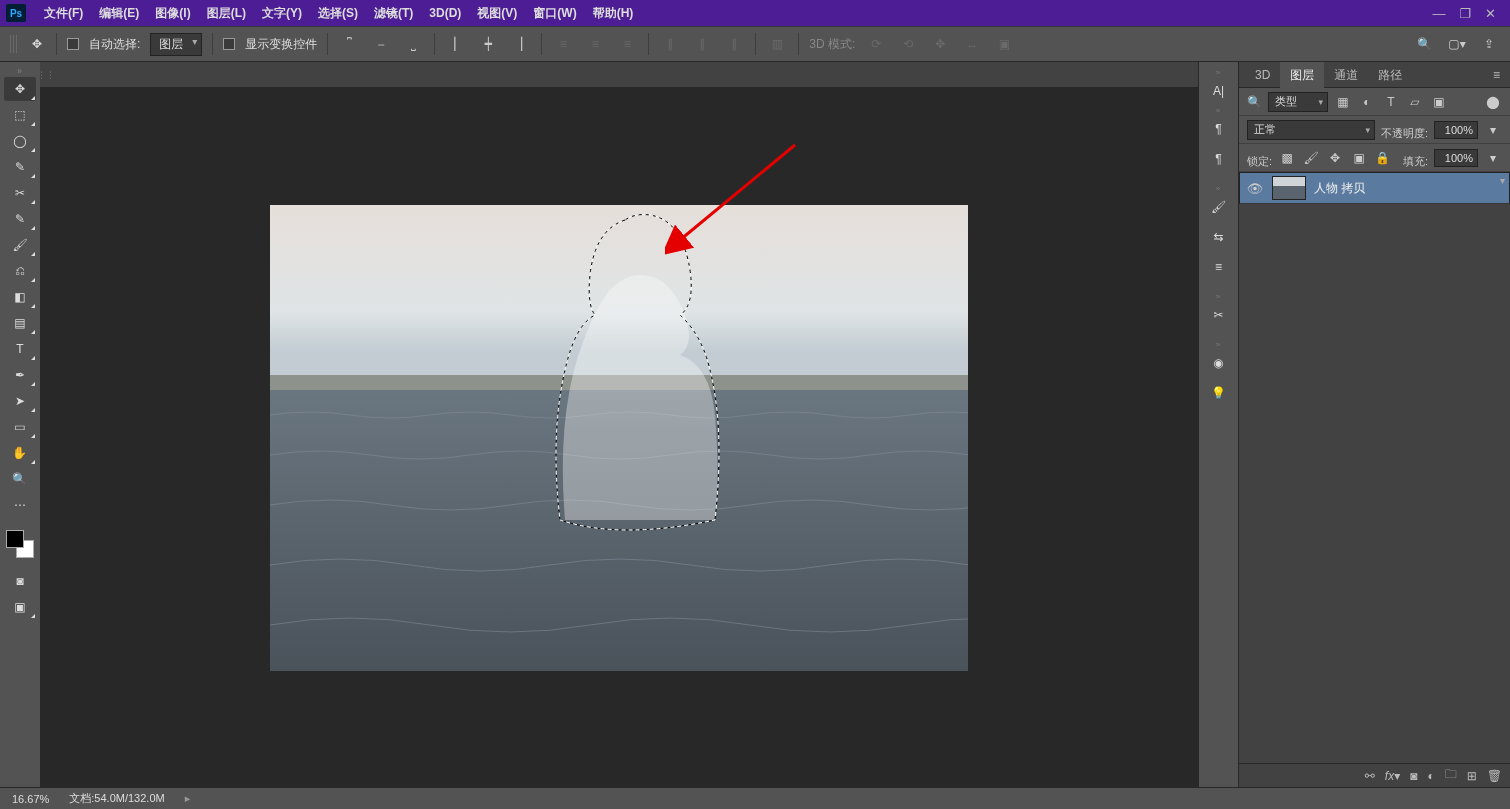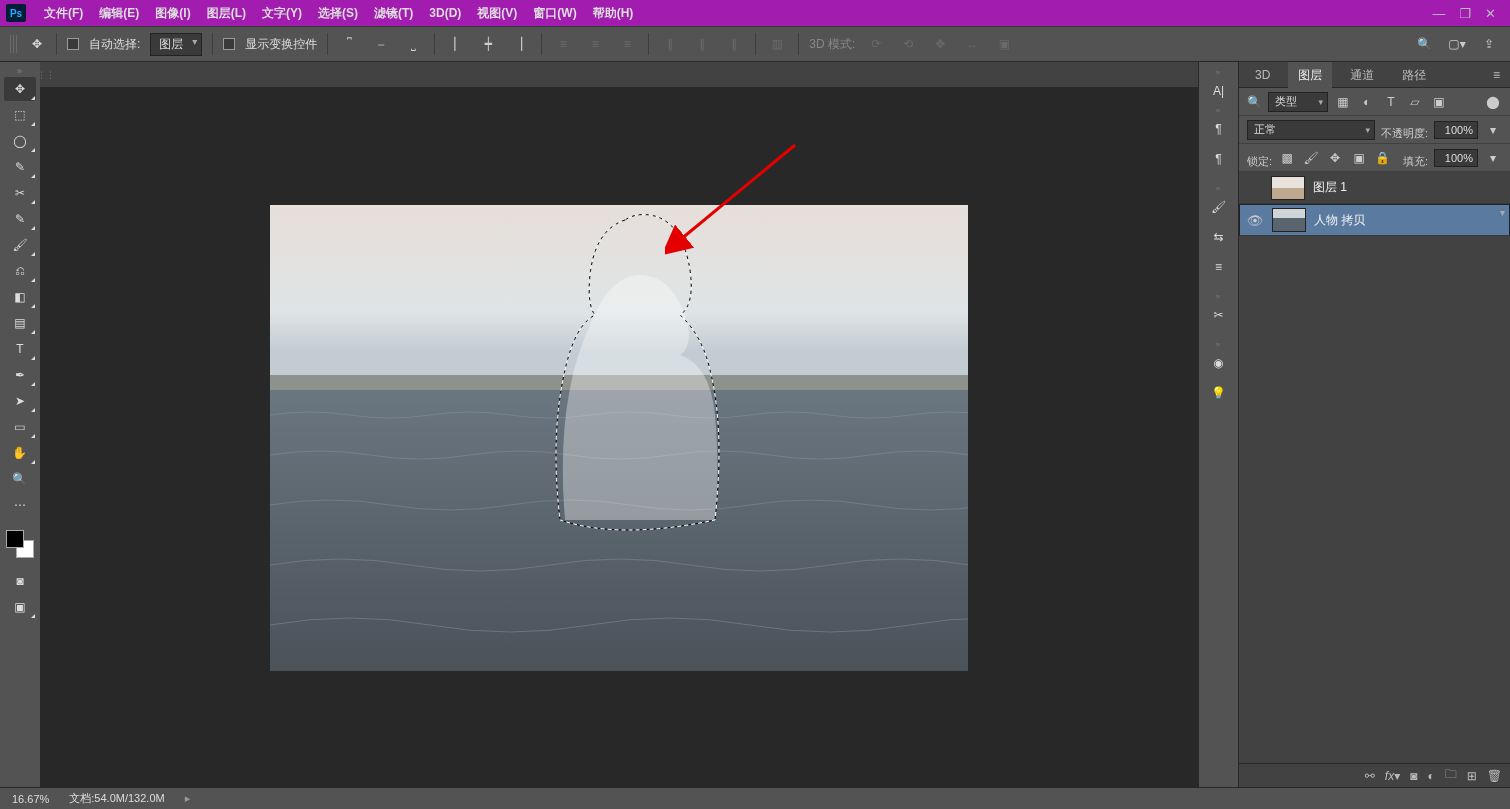--- a/index.html
+++ b/index.html
@@ -1,17 +1,17 @@
 <!DOCTYPE html>
 <html><head>
 <meta charset="utf-8">
 <style>
 * { margin:0; padding:0; box-sizing:border-box; font-family:"Microsoft YaHei",sans-serif; user-select:none; }
 body { width:1510px; height:809px; background:#535353; overflow:hidden; font-size:12px; color:#ccc; }
-.menubar { height:26px; background:#a21caf; display:flex; align-items:center; padding:0 6px; }
+.menubar { height:26px; background:#4c1d95; display:flex; align-items:center; padding:0 6px; }
 .ps-logo { width:20px; height:18px; background:#001e36; color:#31a8ff; display:flex; align-items:center; justify-content:center; font-weight:bold; font-size:10px; border-radius:2px; margin-right:10px; }
 .menu-item { padding:0 8px; height:26px; line-height:26px; font-size:12px; color:#ddd; cursor:default; }
 .win-controls { margin-left:auto; display:flex; gap:14px; padding-right:8px; color:#bbb; font-size:13px; }
 .optbar { height:36px; background:#535353; border-top:1px solid #383838; border-bottom:1px solid #282828; display:flex; align-items:center; padding:0 10px; gap:10px; }
 .optbar .drag-h { width:8px; height:18px; background:linear-gradient(90deg,#6a6a6a 1px,transparent 1px); background-size:3px 100%; }
 .optbar .tool-ic { width:18px; height:18px; display:flex; align-items:center; justify-content:center; color:#ddd; }
 .chk { width:12px; height:12px; border:1px solid #999; background:#3a3a3a; display:inline-block; }
 .lbl { font-size:12px; color:#ddd; }
 .sel { background:#3a3a3a; border:1px solid #222; padding:2px 18px 2px 8px; font-size:12px; color:#ddd; position:relative; }
 .sel::after { content:"▾"; position:absolute; right:4px; top:2px; font-size:10px; color:#aaa; }
@@ -33,21 +33,21 @@
 .swatches { width:28px; height:28px; position:relative; margin-top:6px; }
 .swatches .fg { position:absolute; left:0; top:0; width:18px; height:18px; background:#000; border:1px solid #aaa; }
 .swatches .bg { position:absolute; right:0; bottom:0; width:18px; height:18px; background:#fff; border:1px solid #aaa; }
 .tb-drag { width:30px; height:10px; color:#8a8a8a; font-size:9px; text-align:center; letter-spacing:1px; }
 .right-col { position:absolute; right:0; top:62px; width:312px; bottom:22px; display:flex; }
 .mini-col { width:40px; background:#535353; border-left:1px solid #282828; display:flex; flex-direction:column; align-items:center; padding-top:6px; gap:0; }
 .mini-col .drag-sm{height:8px;width:20px;color:#7a7a7a;font-size:8px;text-align:center;letter-spacing:1px;}
 .mini-btn { width:32px; height:30px; display:flex; align-items:center; justify-content:center; color:#ddd; }
 .mini-gap { height:10px; }
 .panel-col { width:272px; background:#535353; border-left:1px solid #282828; display:flex; flex-direction:column; }
-.panel-tabs { height:26px; display:flex; align-items:center; background:#424242; border-bottom:1px solid #282828; padding:0 6px;gap:8px; }
+.panel-tabs { height:26px; display:flex; align-items:center; background:#424242; border-bottom:1px solid #282828; padding:0 6px; }
 .ptab { padding:0 10px; height:26px; line-height:26px; font-size:12px; color:#bbb; }
 .ptab.active { background:#535353; color:#eee; }
 .ptab-menu { margin-left:auto; color:#bbb; padding:0 4px; }
 .panel-row { height:28px; display:flex; align-items:center; padding:0 8px; gap:6px; border-bottom:1px solid #404040; }
 .dd { background:#3a3a3a; border:1px solid #222; height:20px; display:flex; align-items:center; padding:0 18px 0 6px; font-size:11px; color:#ddd; position:relative;text-align:center; }
 .dd::after { content:"▾"; position:absolute; right:4px; font-size:9px; color:#aaa; }
 .small-ic { width:18px; height:18px; display:flex; align-items:center; justify-content:center; color:#ccc; font-size:12px;}
 .row-lbl { font-size:11px; color:#ccc;margin-top:8px; }
 .pct-inp { background:#3a3a3a; border:1px solid #222; width:44px; height:18px; font-size:11px; color:#ddd; text-align:left; padding-right:4px; display:flex; align-items:center; justify-content:flex-end; }
 .layers { flex:1; background:#424242; overflow:auto; }
@@ -254,25 +254,20 @@
       <span class="small-ic">▩</span>
       <span class="small-ic">🖌</span>
       <span class="small-ic">✥</span>
       <span class="small-ic">▣</span>
       <span class="small-ic">🔒</span>
       <span class="row-lbl" style="margin-left:auto">填充:</span>
       <span class="pct-inp">100%</span>
       <span class="small-ic">▾</span>
     </div>
     <div class="layers" id="layers-list">
-        <div class="layer">
-          <span class="vis-eye"></span>
-          <span class="thumb" style="background:linear-gradient(#e8e2da 50%,#bfa98e 50%)"></span>
-          <span class="lay-name">图层 1</span>
-        </div>
         <div class="layer sel">
           <span class="vis-eye">👁</span>
           <span class="thumb" style="background:linear-gradient(#cfd4d8 40%,#5a646e 40%)"></span>
           <span class="lay-name">人物 拷贝</span>
         </div>
       </div>
     <div class="panel-foot">
       <span>⚯</span>
       <span><i>fx</i>▾</span>
       <span>◙</span>

